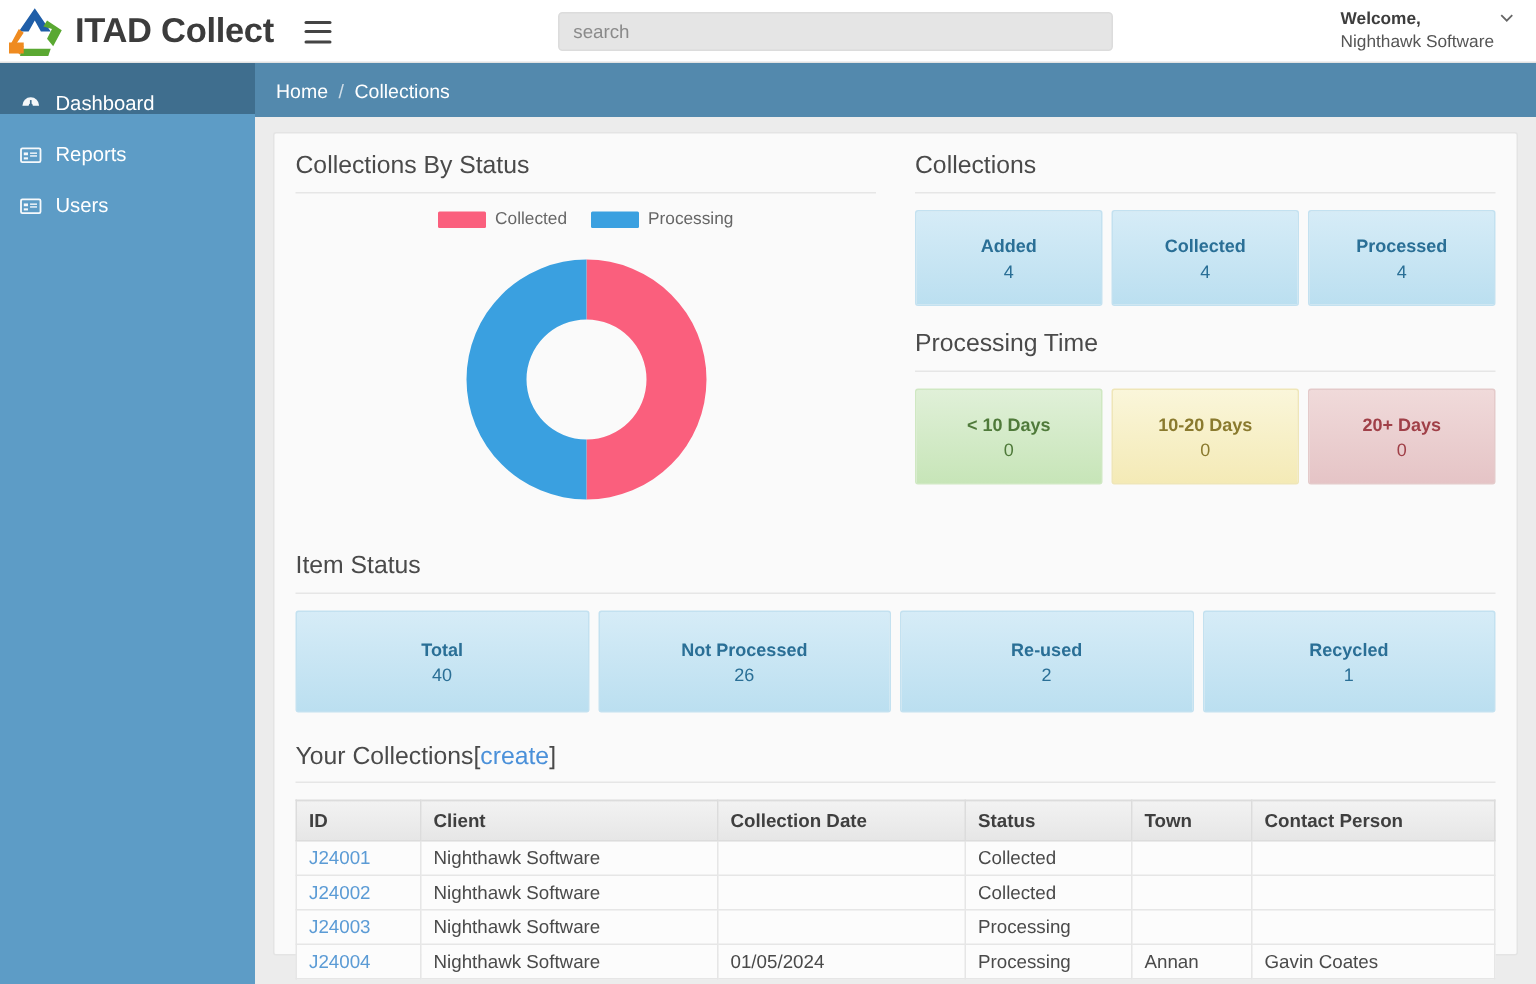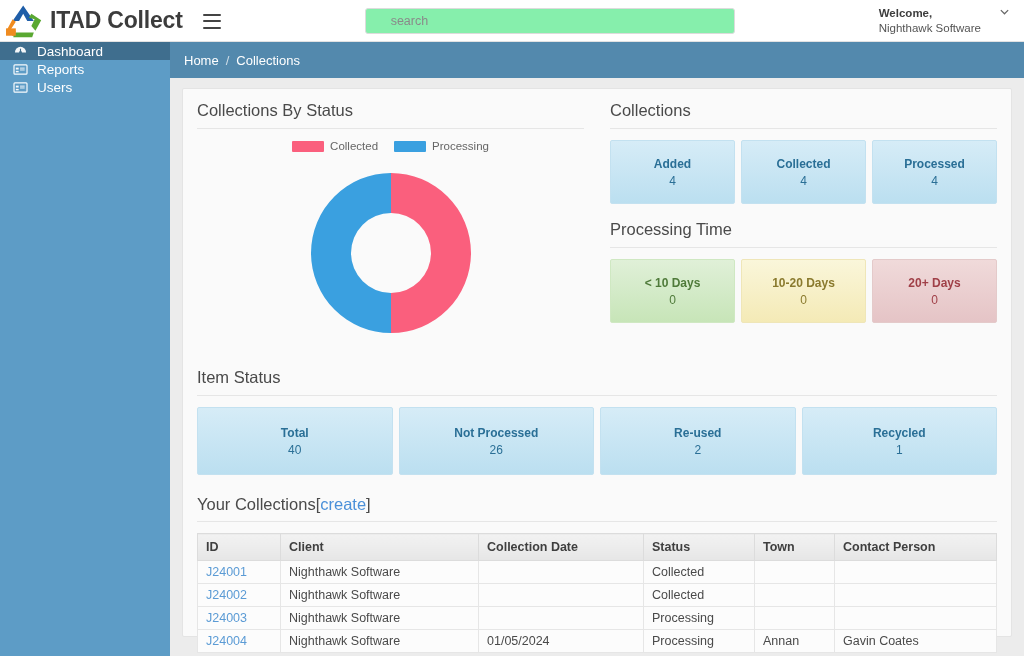--- a/index.html
+++ b/index.html
@@ -27,44 +27,44 @@
   .hamburger {
     margin-left: 20px; width: 18px; height: 16px;
     display: flex; flex-direction: column; justify-content: space-between;
     cursor: pointer; padding-top: 1px;
   }
   .hamburger i { display: block; height: 2px; background: #444; border-radius: 1px; }
 
   .search-wrap { flex: 1; display: flex; justify-content: center; }
   .search-input {
     width: 370px; height: 26px;
-    background: #86efac;
+    background: #e5e5e5;
     border: 1px solid #dcdcdc; border-radius: 3px;
-    padding: 0 25px; font-size: 12.5px; color: #7a7a7a;
+    padding: 0 9px; font-size: 12.5px; color: #7a7a7a;
     font-family: "Liberation Sans", sans-serif;
   }
   .search-input::placeholder { color: #8a8a8a; }
 
   .user-box {
-    display: flex; align-items: flex-start; gap: 18px;
+    display: flex; align-items: flex-start; gap: 3px;
     padding-right: 14px; cursor: pointer; white-space: nowrap;
   }
   .user-lines { text-align: left; line-height: 1.25; }
   .user-welcome { font-size: 11.5px; font-weight: bold; color: #3d3d3d; }
   .user-name { font-size: 11.5px; color: #555; }
   .chev { width: 11px; height: 11px; }
 
   
   .sidebar {
     position: absolute; top: 42px; left: 0;
     width: 170px; height: 614px;
     background: #5d9cc6;
   }
   .nav-item {
-    height: 18px; display: flex; align-items: center;
+    height: 34px; display: flex; align-items: flex-end;
     padding-left: 13px; gap: 9px; cursor: pointer;
     color: #ffffff; font-size: 13.5px;
   }
   .nav-item.active { background: #3f6e8e; }
   .nav-ico { width: 15px; height: 13px; flex: none; opacity: .95; }
 
   
   .crumbbar {
     position: absolute; top: 42px; left: 170px;
     width: 854px; height: 36px;

